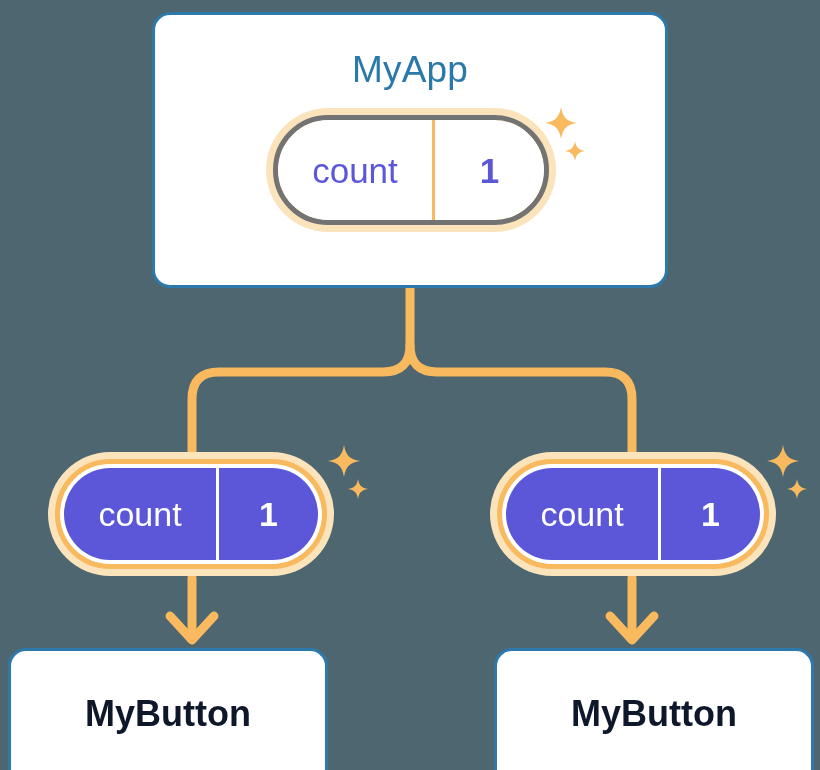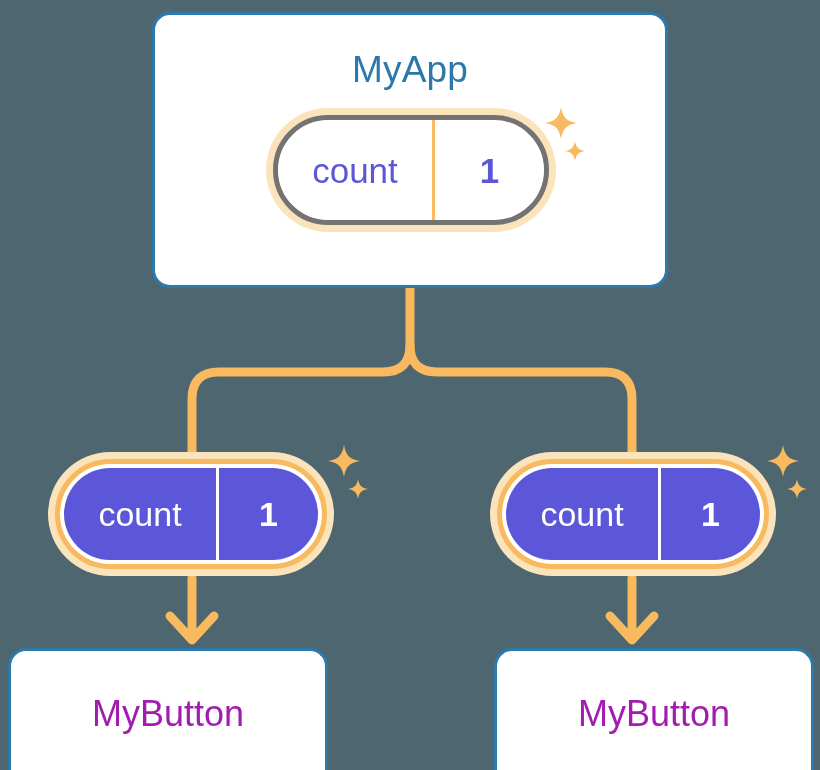--- a/index.html
+++ b/index.html
@@ -70,23 +70,23 @@
   #card-mybutton-right {
     left: 494px;
     top: 648px;
     width: 320px;
     height: 122px;
     border-bottom-left-radius: 0;
     border-bottom-right-radius: 0;
     border-bottom: none;
   }
   .btn-title {
-    color: #a21caf;
+    color: #0f172a;
     font-size: 36px;
-    font-weight: 400;
+    font-weight: 700;
     line-height: 1;
     margin-top: 6px;
   }
 
   
   .pill-wrap {
     position: absolute;
     box-sizing: border-box;
     border-radius: 999px;
     background: #fbe3bb;            

